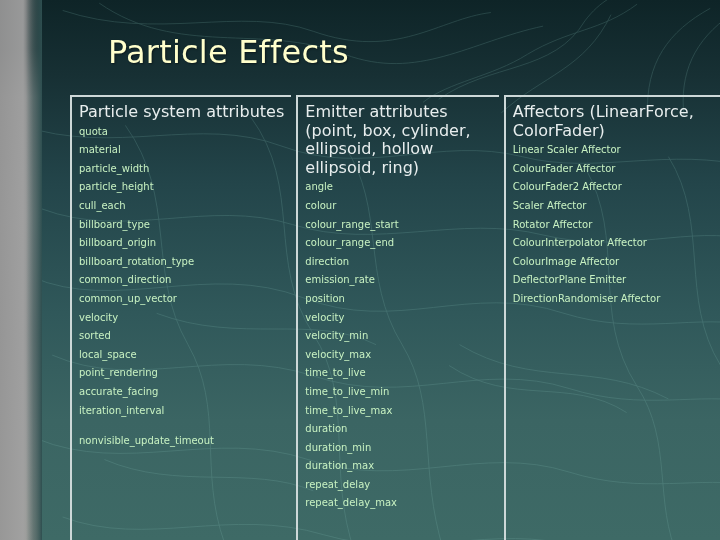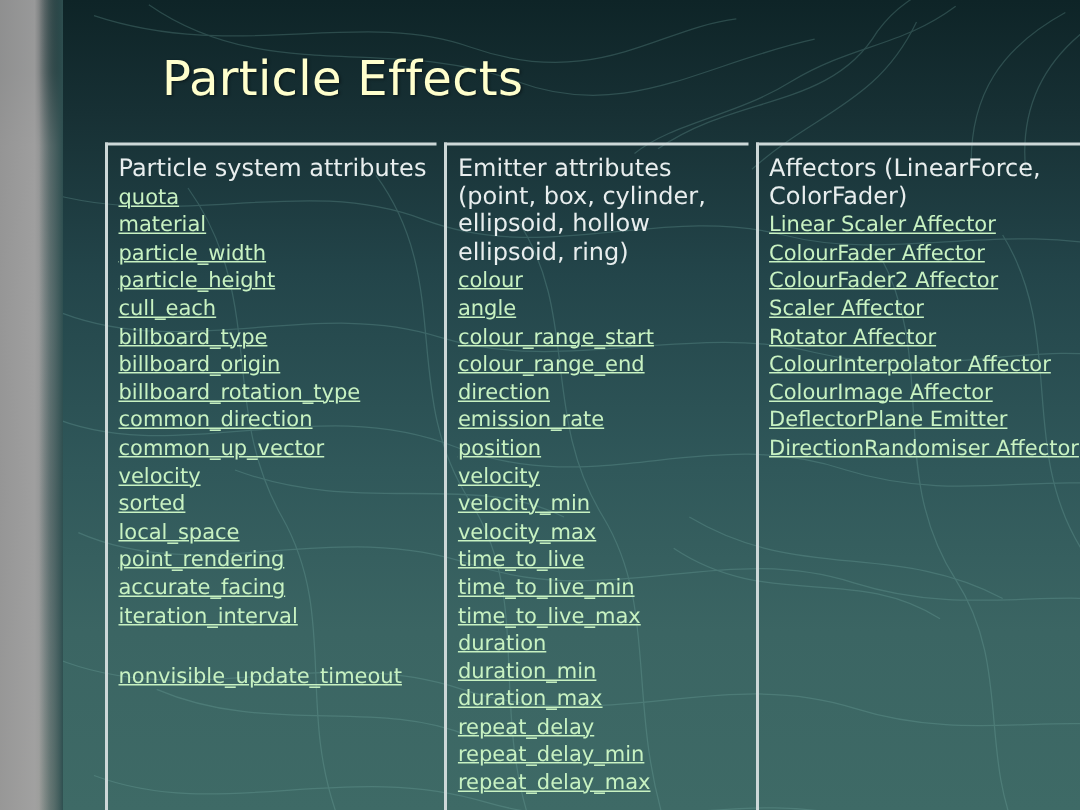--- a/index.html
+++ b/index.html
@@ -106,29 +106,28 @@
   .col-head {
     color: #e8eeee;
     font-size: 16px;
     line-height: 18.6px;
     margin: 0 0 1px 0;
     white-space: pre-wrap;
   }
   .link-item {
     display: block;
     color: #c8f2c2;
-    font-size: 14px;
+    font-size: 10px;
     line-height: 18.6px;
-    text-decoration: underline;
     text-decoration-thickness: 1px;
     text-underline-offset: 1px;
     white-space: nowrap;
     cursor: pointer;
   }
-  .link-item.spaced { margin-top: 22px; }
+  .link-item.spaced { margin-top: 12px; }
 </style>
 </head>
 <body>
 
 <div id="slide">
 
   <svg id="contours" viewBox="0 0 720 540" preserveAspectRatio="none" aria-hidden="true">
     <g fill="none" stroke="#7fb8b0" stroke-width="0.8" opacity="0.45">
       <path d="M60,10 C150,40 230,5 300,30 C380,58 420,18 470,12"></path>
       <path d="M95,3 C170,55 250,22 330,52 C400,78 450,40 520,25"></path>
@@ -225,38 +224,37 @@
       <a class="link-item">sorted</a>
       <a class="link-item">local_space</a>
       <a class="link-item">point_rendering</a>
       <a class="link-item">accurate_facing</a>
       <a class="link-item">iteration_interval</a>
       <a class="link-item spaced">nonvisible_update_timeout</a>
     </div>
 
     <div class="col c2">
       <div class="col-head">Emitter attributes (point, box, cylinder, ellipsoid, hollow ellipsoid, ring)</div>
+      <a class="link-item">angle</a>
       <a class="link-item">colour</a>
-      <a class="link-item">angle</a>
       <a class="link-item">colour_range_start</a>
       <a class="link-item">colour_range_end</a>
       <a class="link-item">direction</a>
       <a class="link-item">emission_rate</a>
       <a class="link-item">position</a>
       <a class="link-item">velocity</a>
       <a class="link-item">velocity_min</a>
       <a class="link-item">velocity_max</a>
       <a class="link-item">time_to_live</a>
       <a class="link-item">time_to_live_min</a>
       <a class="link-item">time_to_live_max</a>
       <a class="link-item">duration</a>
       <a class="link-item">duration_min</a>
       <a class="link-item">duration_max</a>
       <a class="link-item">repeat_delay</a>
-      <a class="link-item">repeat_delay_min</a>
       <a class="link-item">repeat_delay_max</a>
     </div>
 
     <div class="col c3">
       <div class="col-head">Affectors (LinearForce, ColorFader)</div>
       <a class="link-item">Linear Scaler Affector</a>
       <a class="link-item">ColourFader Affector</a>
       <a class="link-item">ColourFader2 Affector</a>
       <a class="link-item">Scaler Affector</a>
       <a class="link-item">Rotator Affector</a>

